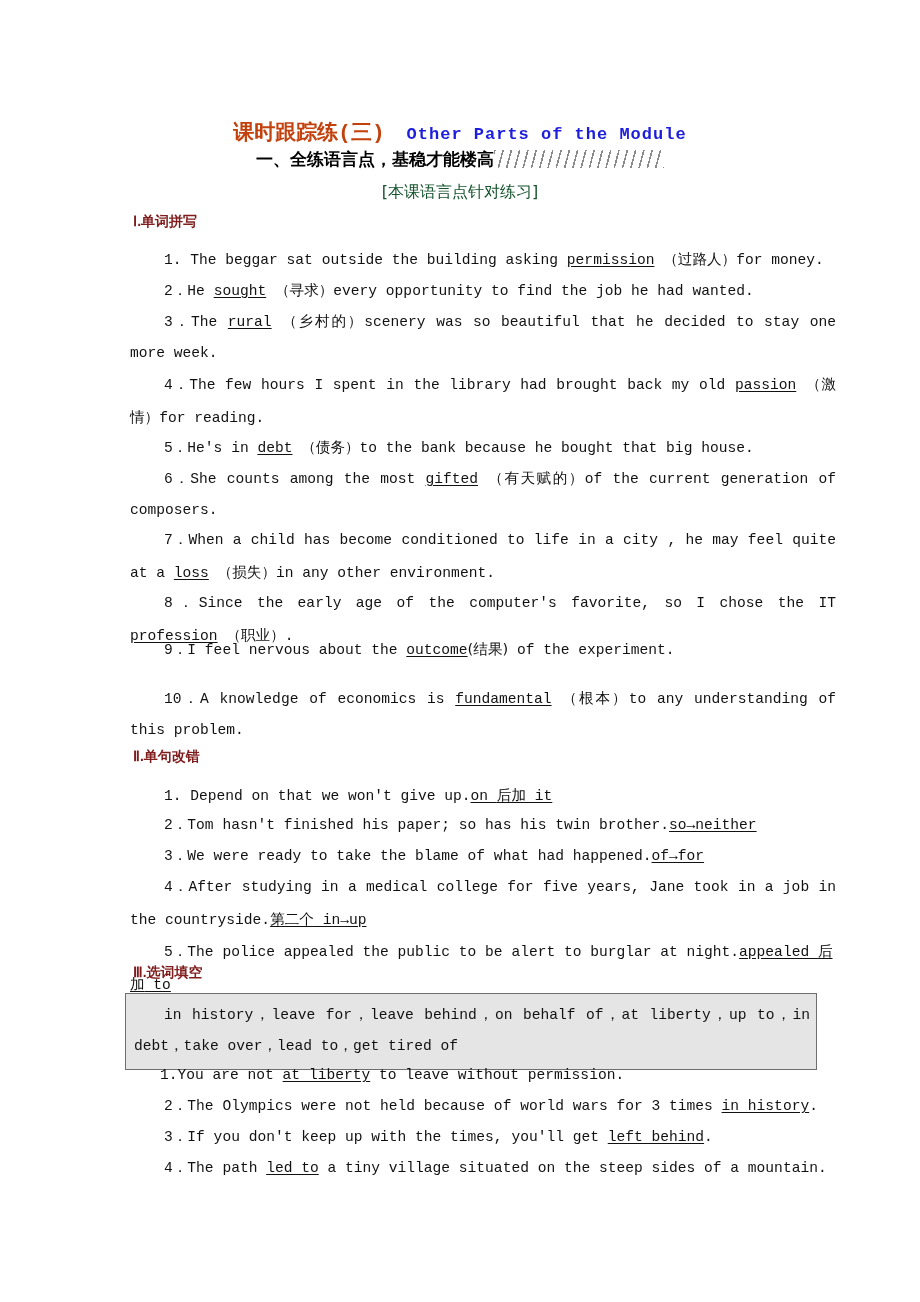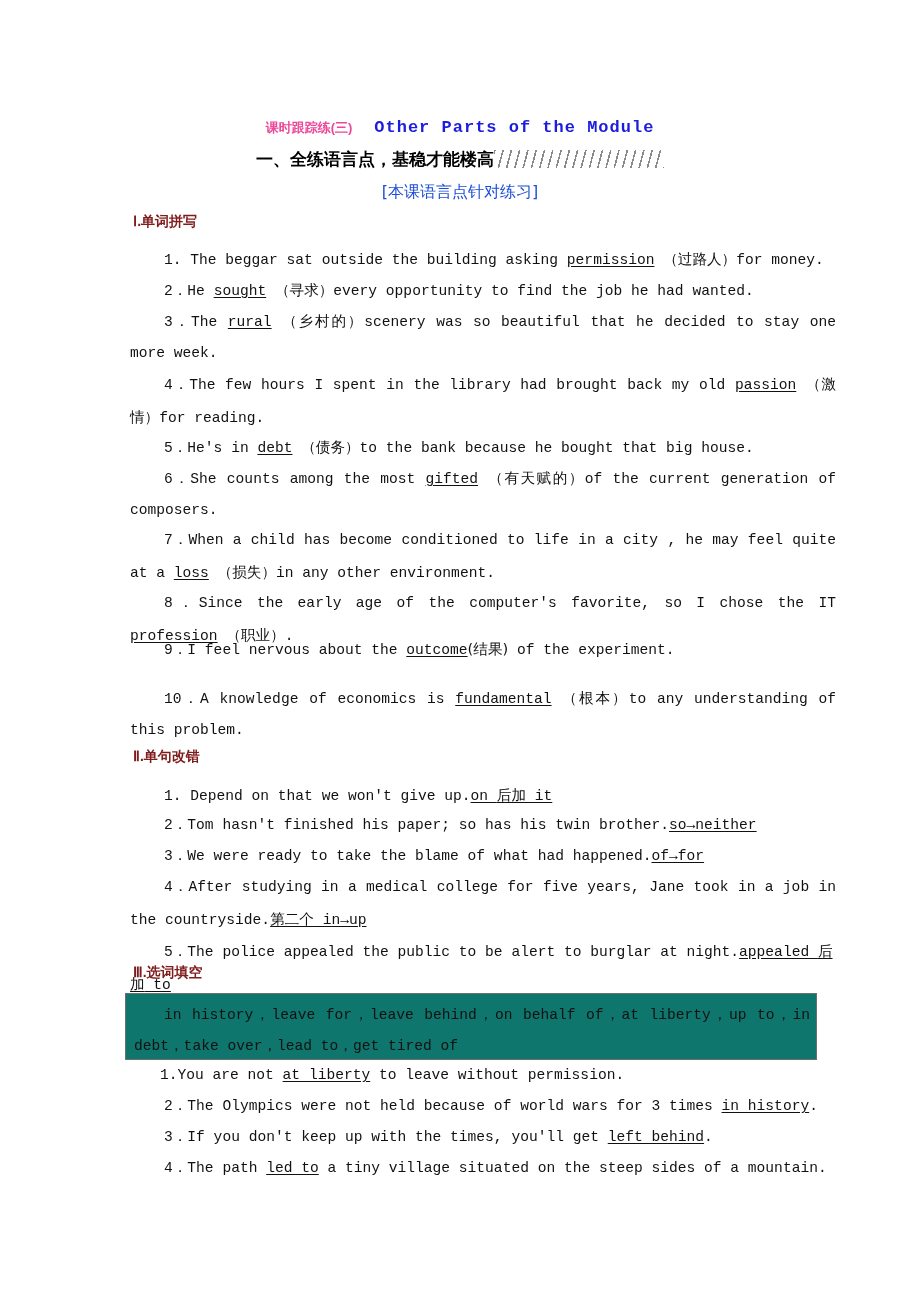--- a/index.html
+++ b/index.html
@@ -24,24 +24,24 @@
 
   
   .title-line {
     position: absolute;
     left: 0; top: 118px;
     width: 920px;
     text-align: center;
     white-space: nowrap;
   }
   .title-cn {
-    font-family: Liberation Sans, sans-serif;
-    font-weight: bold;
-    font-size: 13px;
-    color: #ec4899;
+    font-family: Liberation Mono, monospace;
+    font-weight: bold;
+    font-size: 21px;
+    color: #c2410c;
     letter-spacing: 0px;
   }
   .title-en {
     font-family: "Liberation Mono", "DejaVu Sans Mono", monospace;
     font-weight: bold;
     font-size: 17px;
     color: #1d1ddd;
     letter-spacing: 1px;
     margin-left: 22px;
     text-align: center;
@@ -73,21 +73,21 @@
   }
 
   .bracket-line {
     position: absolute;
     left: 0; top: 182px;
     width: 920px;
     text-align: center;
     white-space: nowrap;
     font-family: "DejaVu Sans", "Liberation Sans", sans-serif;
     font-size: 16px;
-    color: #1d4ed8;
+    color: #14532d;
   }
 
   
   .sec-head {
     position: absolute;
     left: 133px;
     font-family: Liberation Sans, sans-serif;
     font-size: 14px;
     font-weight: bold;
     color: #7f1d1d;
@@ -115,24 +115,24 @@
     font-size: 14.6px;
   }
   .u { text-decoration: underline; text-underline-offset: 2px; }
 
   
   .wordbox {
     position: absolute;
     left: 125px;
     top: 993px;
     width: 692px;
-    height: 67px;
+    height: 77px;
     border: 1px solid #6e6e6e;
     box-sizing: border-box;
-    background: #0f766e;
+    background: #e5e5e5;
   }
   .wordbox-text {
     position: absolute;
     left: 8px;
     top: 6px;
     width: 676px;
     font-family: "Liberation Mono", "DejaVu Sans Mono", monospace;
     font-size: 14.6px;
     line-height: 31px;
     color: #111111;

